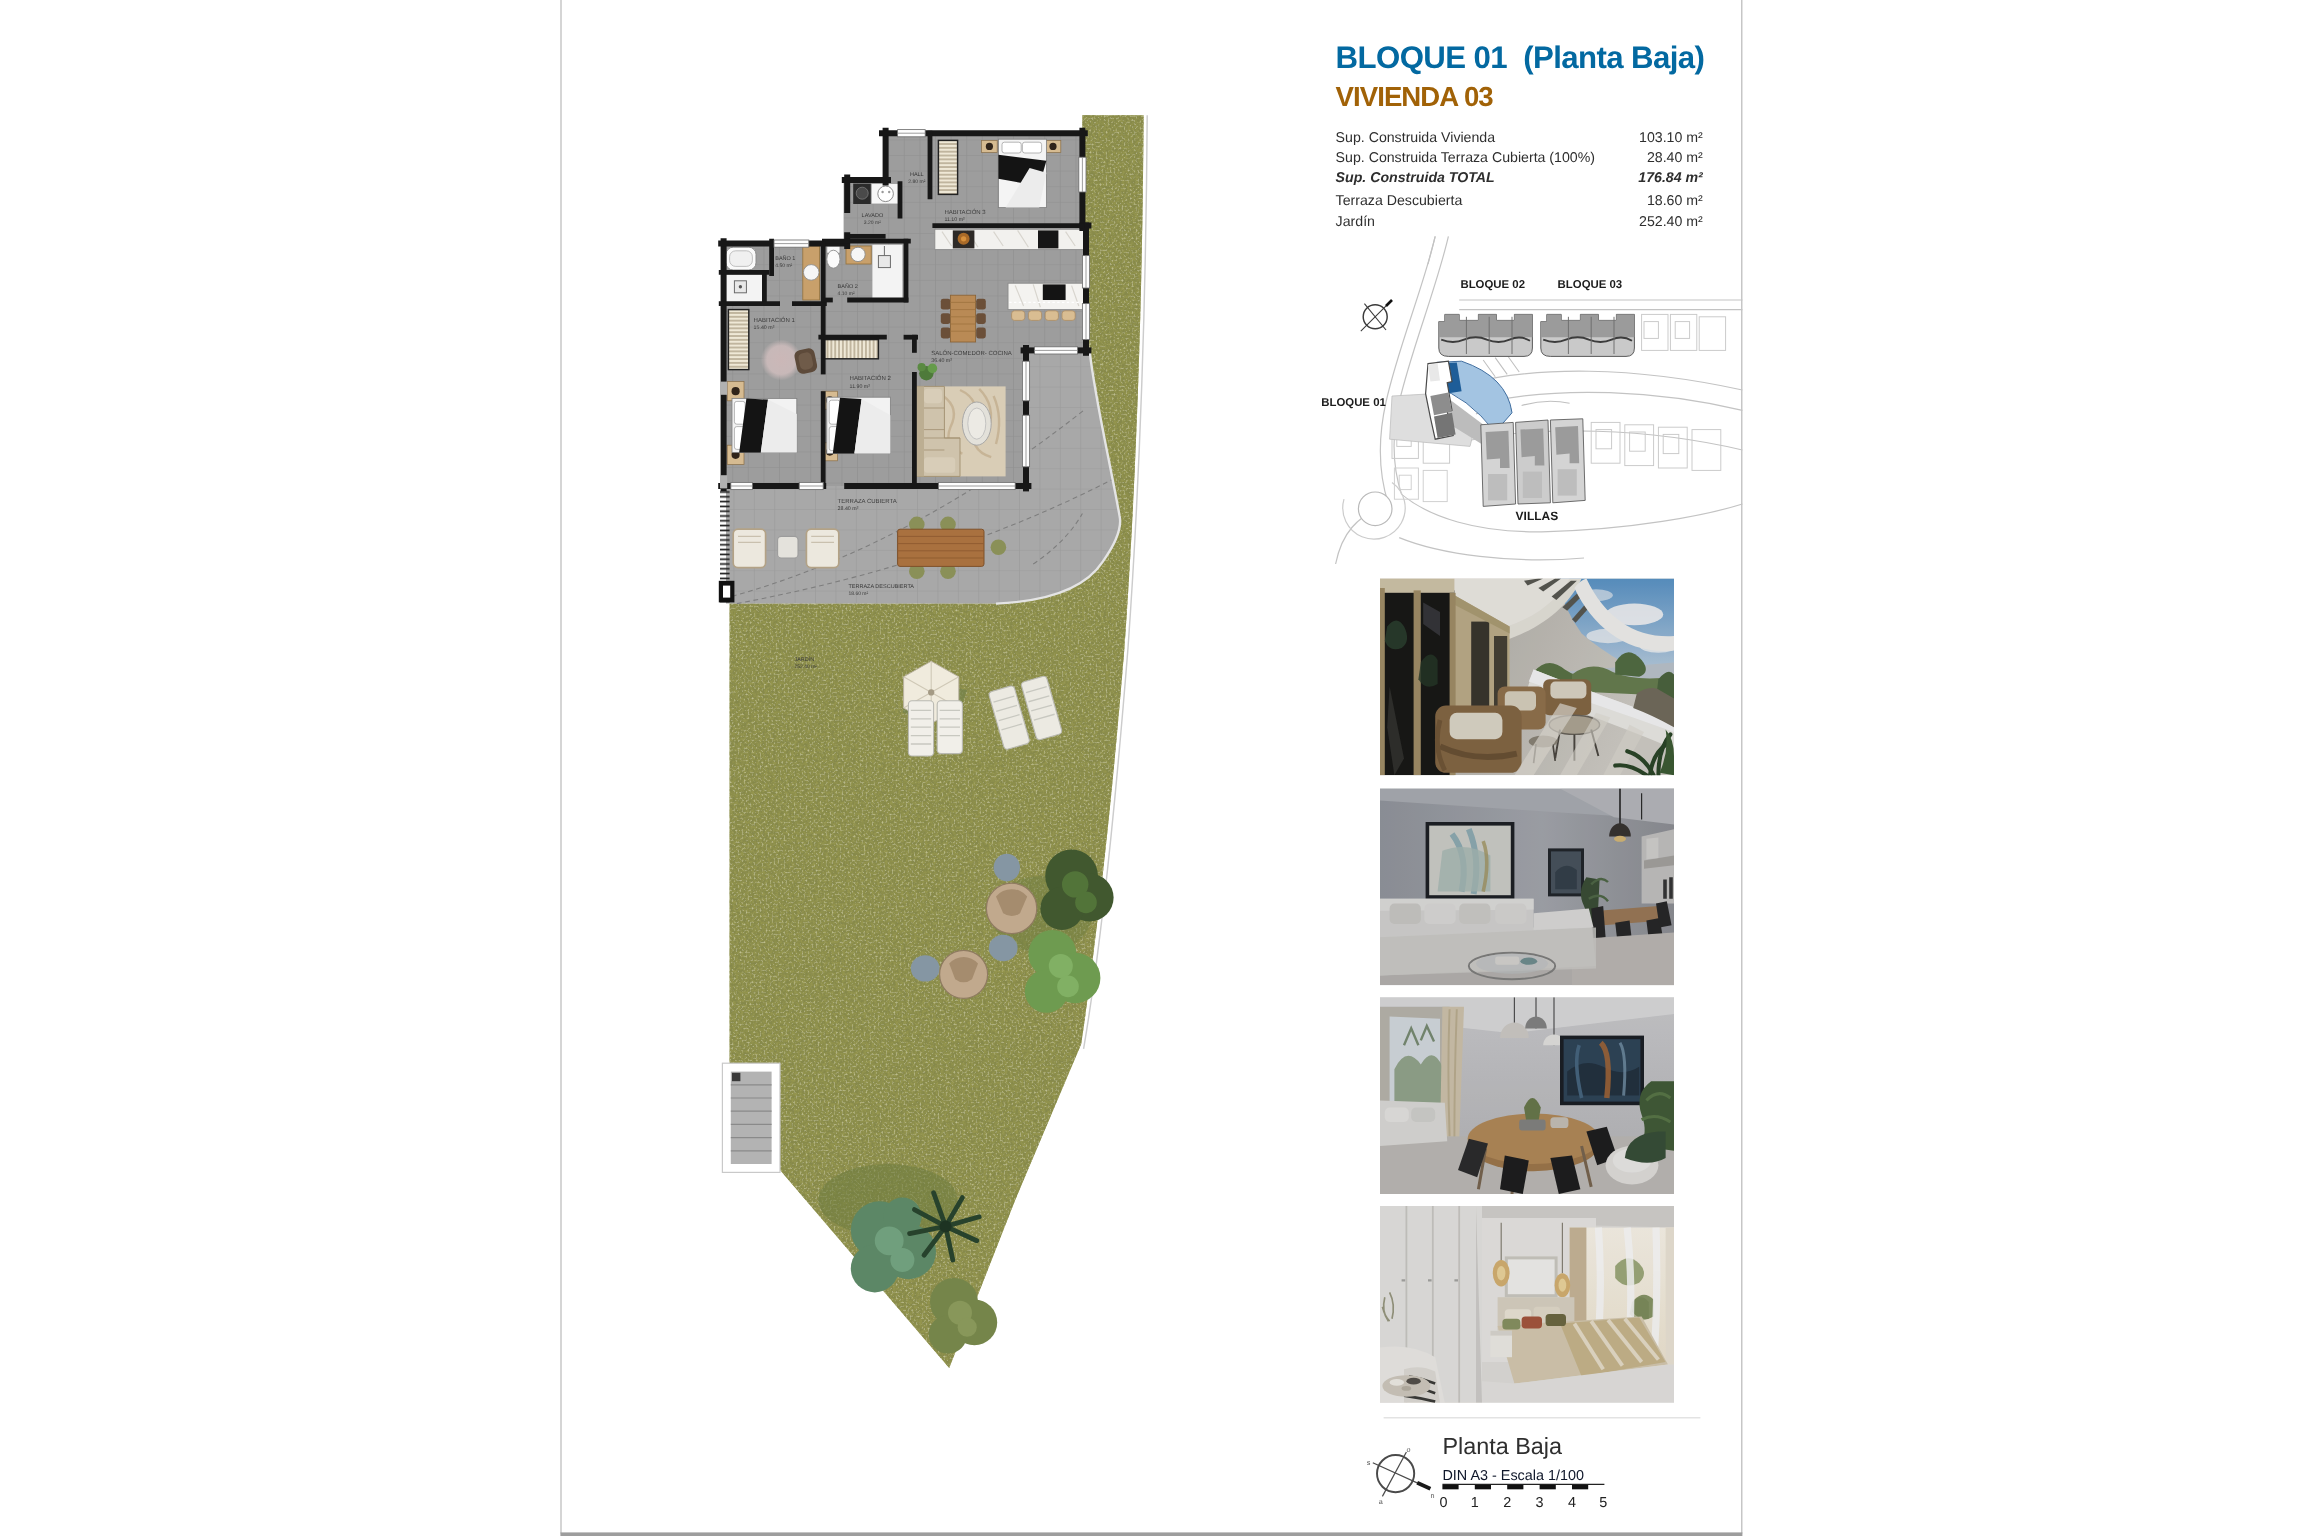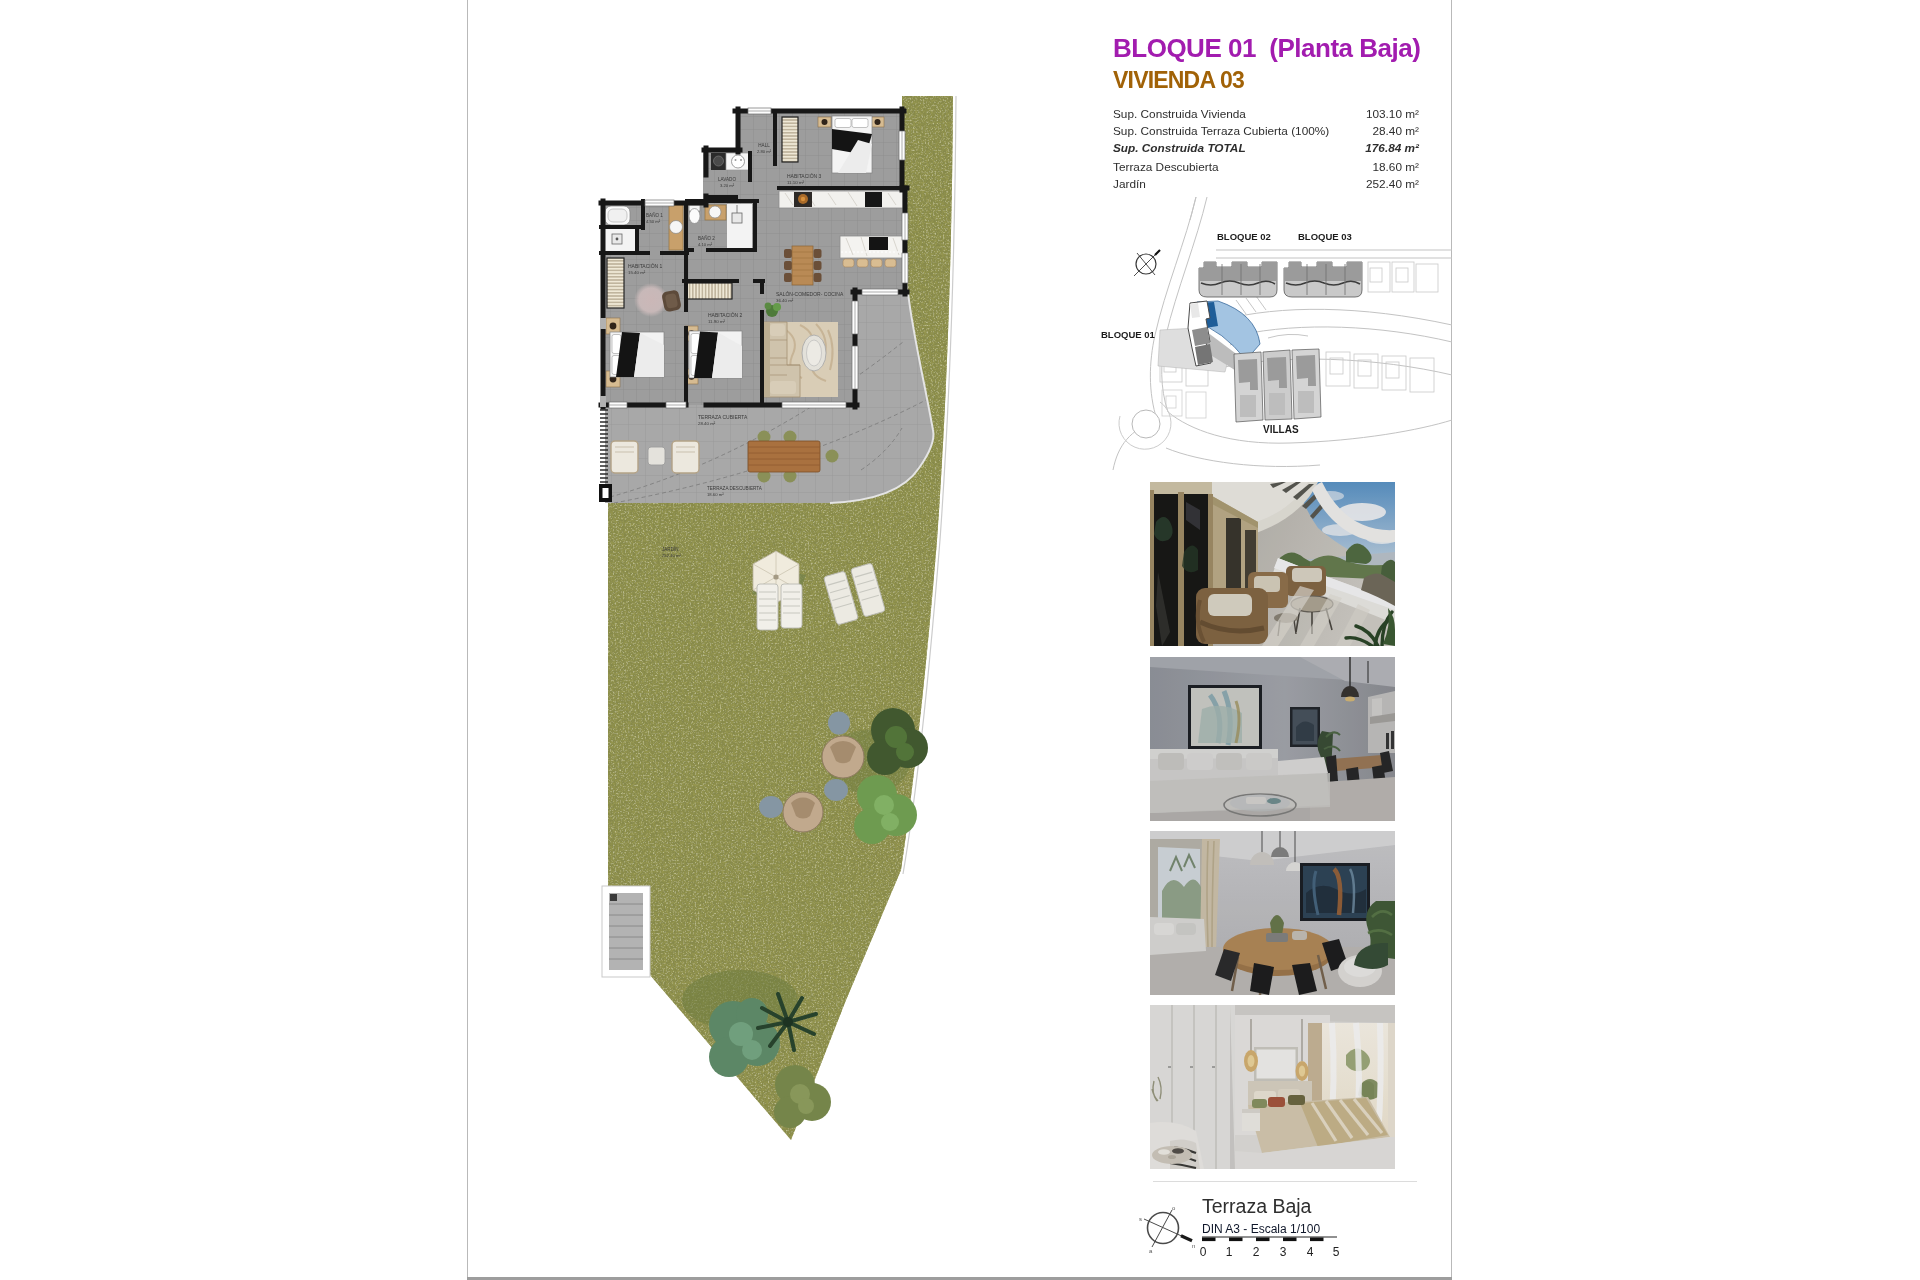--- a/index.html
+++ b/index.html
@@ -1,21 +1,21 @@
 <!DOCTYPE html>
 <html><head>
 <meta charset="utf-8">
 <style>
   html,body{margin:0;padding:0;width:1920px;height:1280px;background:#ffffff;overflow:hidden;
     font-family:"Liberation Sans",sans-serif;}
   .abs{position:absolute;}
   #pageL{left:467px;top:0;width:1px;height:1278px;background:#b9b9b9;}
   #pageR{left:1451px;top:0;width:1px;height:1278px;background:#b9b9b9;}
   #pageB{left:467px;top:1277px;width:985px;height:3px;background:#9d9d9d;}
-  #title{left:1113px;top:33px;font-size:26px;font-weight:bold;color:#a21caf;letter-spacing:-0.5px;white-space:nowrap;}
+  #title{left:1113px;top:33px;font-size:26px;font-weight:bold;color:#0369a1;letter-spacing:-0.5px;white-space:nowrap;}
   #subtitle{left:1113px;top:67px;font-size:23px;font-weight:bold;color:#a16207;letter-spacing:-0.8px;white-space:nowrap;}
   .trow{position:absolute;left:1113px;width:306px;font-size:11.8px;color:#2e2e2e;}
   .trow .v{float:right;}
   .b{font-weight:bold;font-style:italic;}
   #footTitle{left:1202px;top:1195px;font-size:19.5px;color:#2f2f2f;}
   #footSub{left:1202px;top:1222px;font-size:12px;color:#0f172a;}
 </style>
 </head>
 <body>
 
@@ -847,21 +847,21 @@
   <ellipse cx="14" cy="147" rx="6" ry="2.8" fill="#f4f1ea"></ellipse>
   <ellipse cx="28" cy="146" rx="6" ry="2.8" fill="#55514a"></ellipse>
   <ellipse cx="22" cy="152" rx="4" ry="2" fill="#b9b2a4"></ellipse>
 
   <path d="M4,76 q-3,12 3,20 M8,72 q5,10 2,22 M2,84 q2,8 6,12" stroke="#9a9a80" stroke-width="1.4" fill="none"></path>
   <rect width="245" height="164" fill="#0a0a14" opacity="0.08"></rect>
 </svg>
 
 <div class="abs" style="left:1153px;top:1181px;width:264px;height:1px;background:#dcdcdc;"></div>
 
-<div class="abs" id="footTitle">Terraza Baja</div>
+<div class="abs" id="footTitle">Planta Baja</div>
 
 <div class="abs" id="footSub">DIN A3 - Escala 1/100</div>
 
 <svg class="abs" style="left:1130px;top:1185px;" width="230" height="85" viewBox="1130 1185 230 85">
 
   <g stroke="#4a4a4a" fill="none">
     <circle cx="1163" cy="1228" r="15.5" stroke-width="1.6"></circle>
     <line x1="1144" y1="1219" x2="1186" y2="1238" stroke-width="1"></line>
     <line x1="1172" y1="1210" x2="1152" y2="1247" stroke-width="1"></line>
     <line x1="1181" y1="1235.7" x2="1192" y2="1240.7" stroke-width="3.2" stroke="#1a1a1a"></line>

